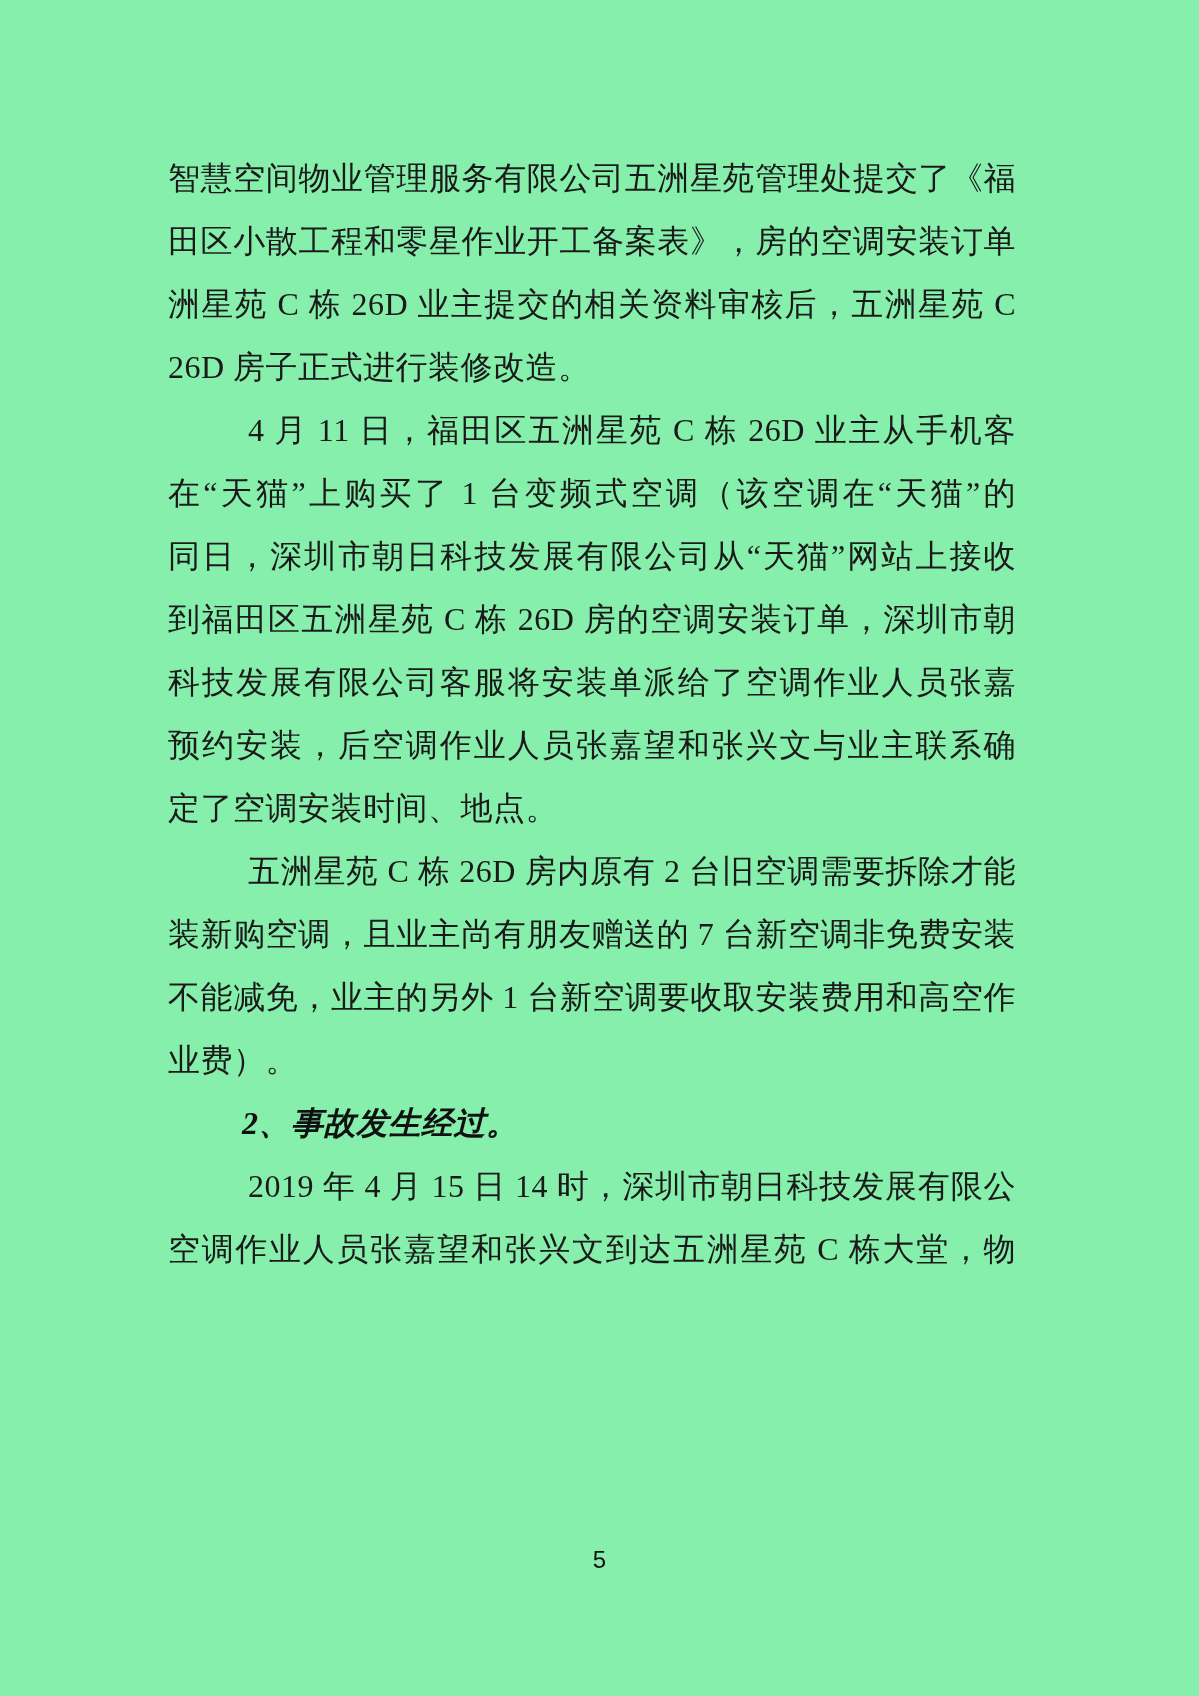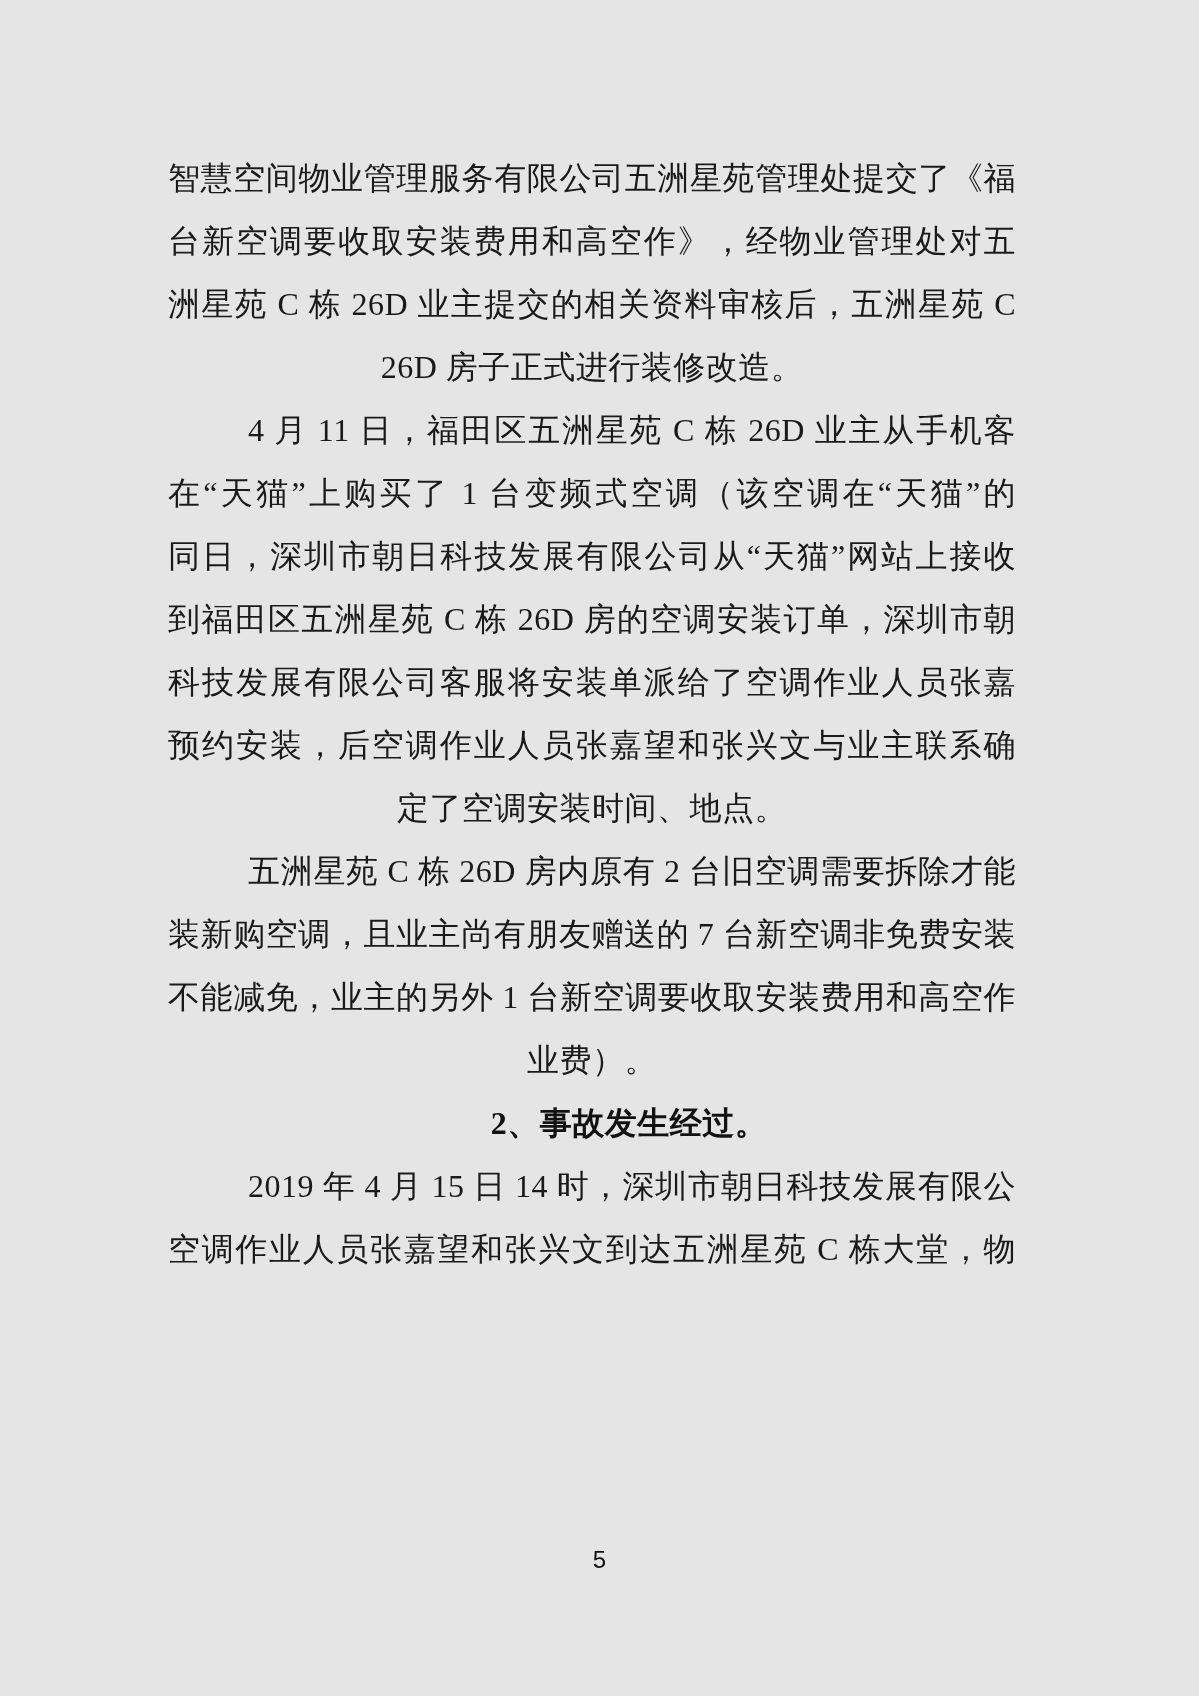--- a/index.html
+++ b/index.html
@@ -4,68 +4,67 @@
 <style>
   html, body {
     margin: 0;
     padding: 0;
     background: #ffffff;
   }
   .page {
     position: relative;
     width: 1199px;
     height: 1696px;
-    background: #e5e5e5;
+    background: #86efac;
     overflow: hidden;
   }
   .doc-body {
     position: absolute;
     left: 168px;
     top: 147px;
     width: 848px;
     font-family: "Liberation Serif", "DejaVu Serif", serif;
     font-size: 32px;
     line-height: 63px;
     color: #1a1a1a;
     letter-spacing: 0.5px;
   }
   .ln {
     height: 63px;
     overflow: hidden;
-    text-align: center;
   }
   
   .j {
     text-align: justify;
     text-align-last: justify;
   }
   
   .ind  { text-indent: 80px; }
-  .ind-h { text-indent: 74px; }
+  .ind-h { text-indent: 74px; font-style: italic; }
   .bold { font-weight: 700; color: #111111; }
   .page-number {
     position: absolute;
     left: 0;
     top: 1546px;
     width: 100%;
     text-align: center;
     font-family: "Liberation Sans", "DejaVu Sans", sans-serif;
     font-size: 24px;
     line-height: 28px;
     color: #111111;
   }
 </style>
 </head>
 <body>
 
 <div class="page">
 
   <div class="doc-body">
     <div class="ln j">智慧空间物业管理服务有限公司五洲星苑管理处提交了《福</div>
-    <div class="ln j">台新空调要收取安装费用和高空作》，经物业管理处对五</div>
+    <div class="ln j">田区小散工程和零星作业开工备案表》，房的空调安装订单</div>
     <div class="ln j">洲星苑 C 栋 26D 业主提交的相关资料审核后，五洲星苑 C 栋</div>
     <div class="ln">26D 房子正式进行装修改造。</div>
     <div class="ln j ind">4 月 11 日，福田区五洲星苑 C 栋 26D 业主从手机客户端</div>
     <div class="ln j">在“天猫”上购买了 1 台变频式空调（该空调在“天猫”的</div>
     <div class="ln j">同日，深圳市朝日科技发展有限公司从“天猫”网站上接收</div>
     <div class="ln j">到福田区五洲星苑 C 栋 26D 房的空调安装订单，深圳市朝日</div>
     <div class="ln j">科技发展有限公司客服将安装单派给了空调作业人员张嘉</div>
     <div class="ln j">预约安装，后空调作业人员张嘉望和张兴文与业主联系确</div>
     <div class="ln">定了空调安装时间、地点。</div>
     <div class="ln j ind">五洲星苑 C 栋 26D 房内原有 2 台旧空调需要拆除才能安</div>

